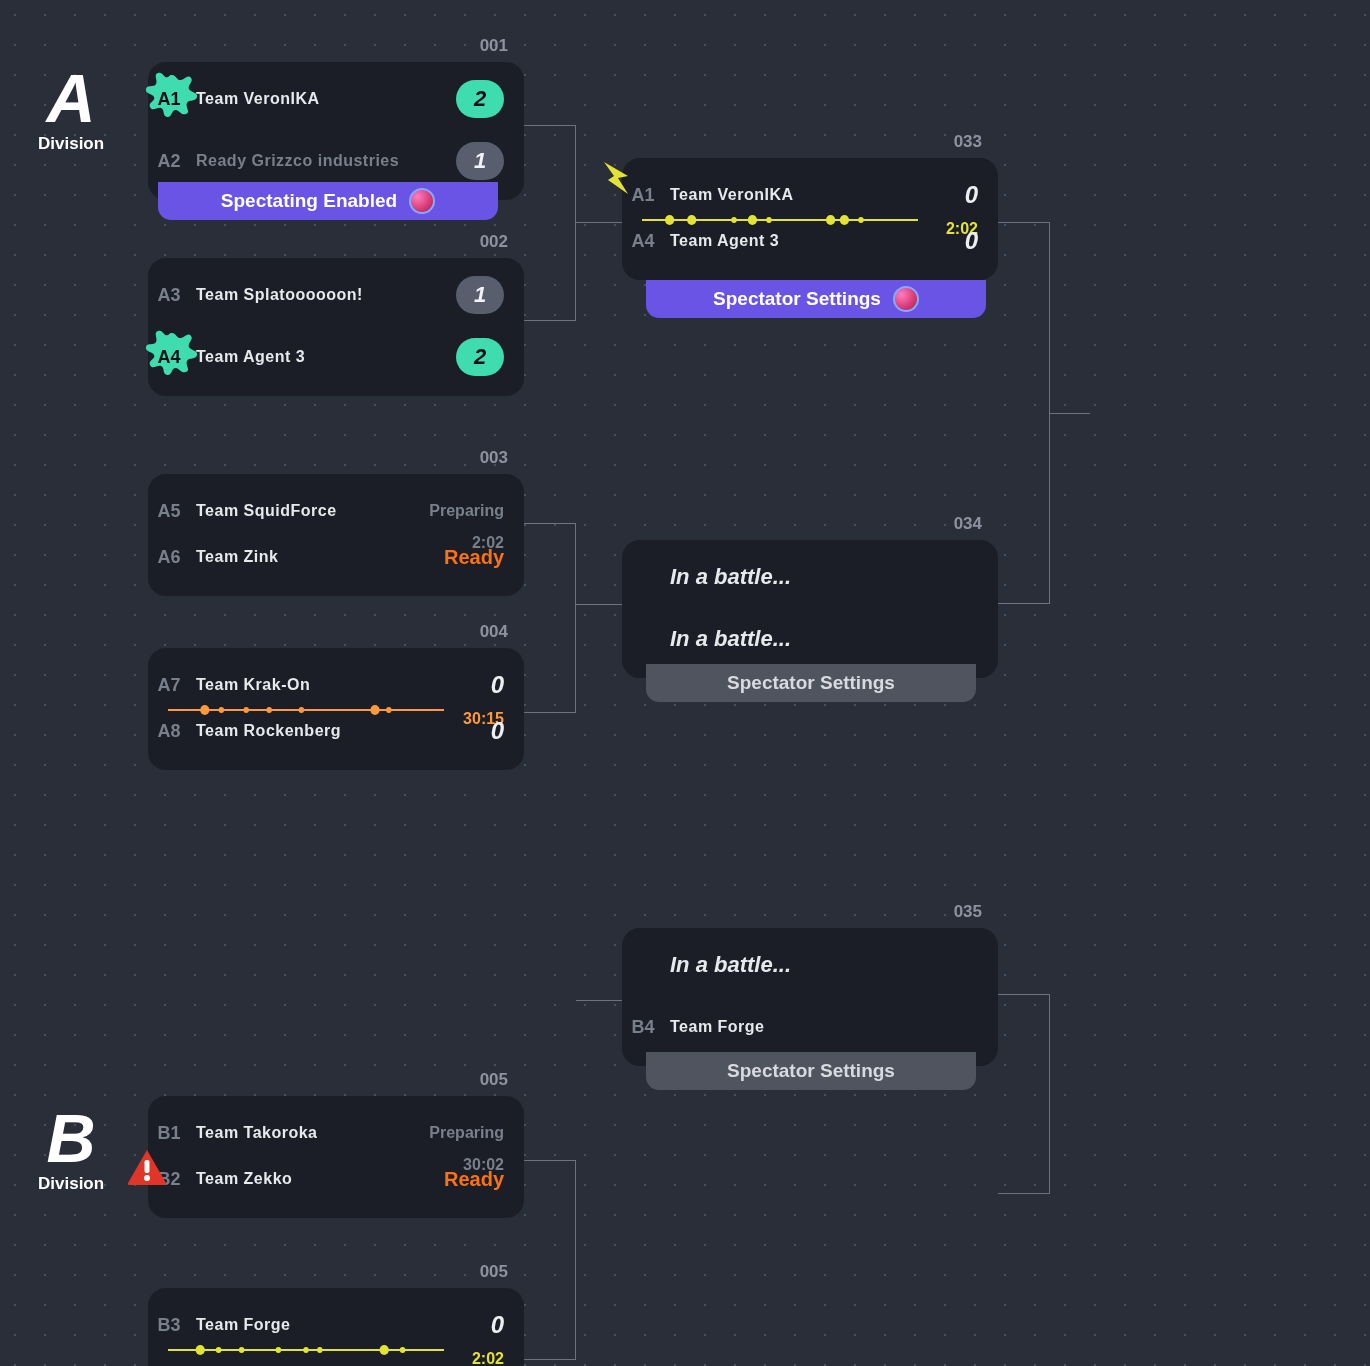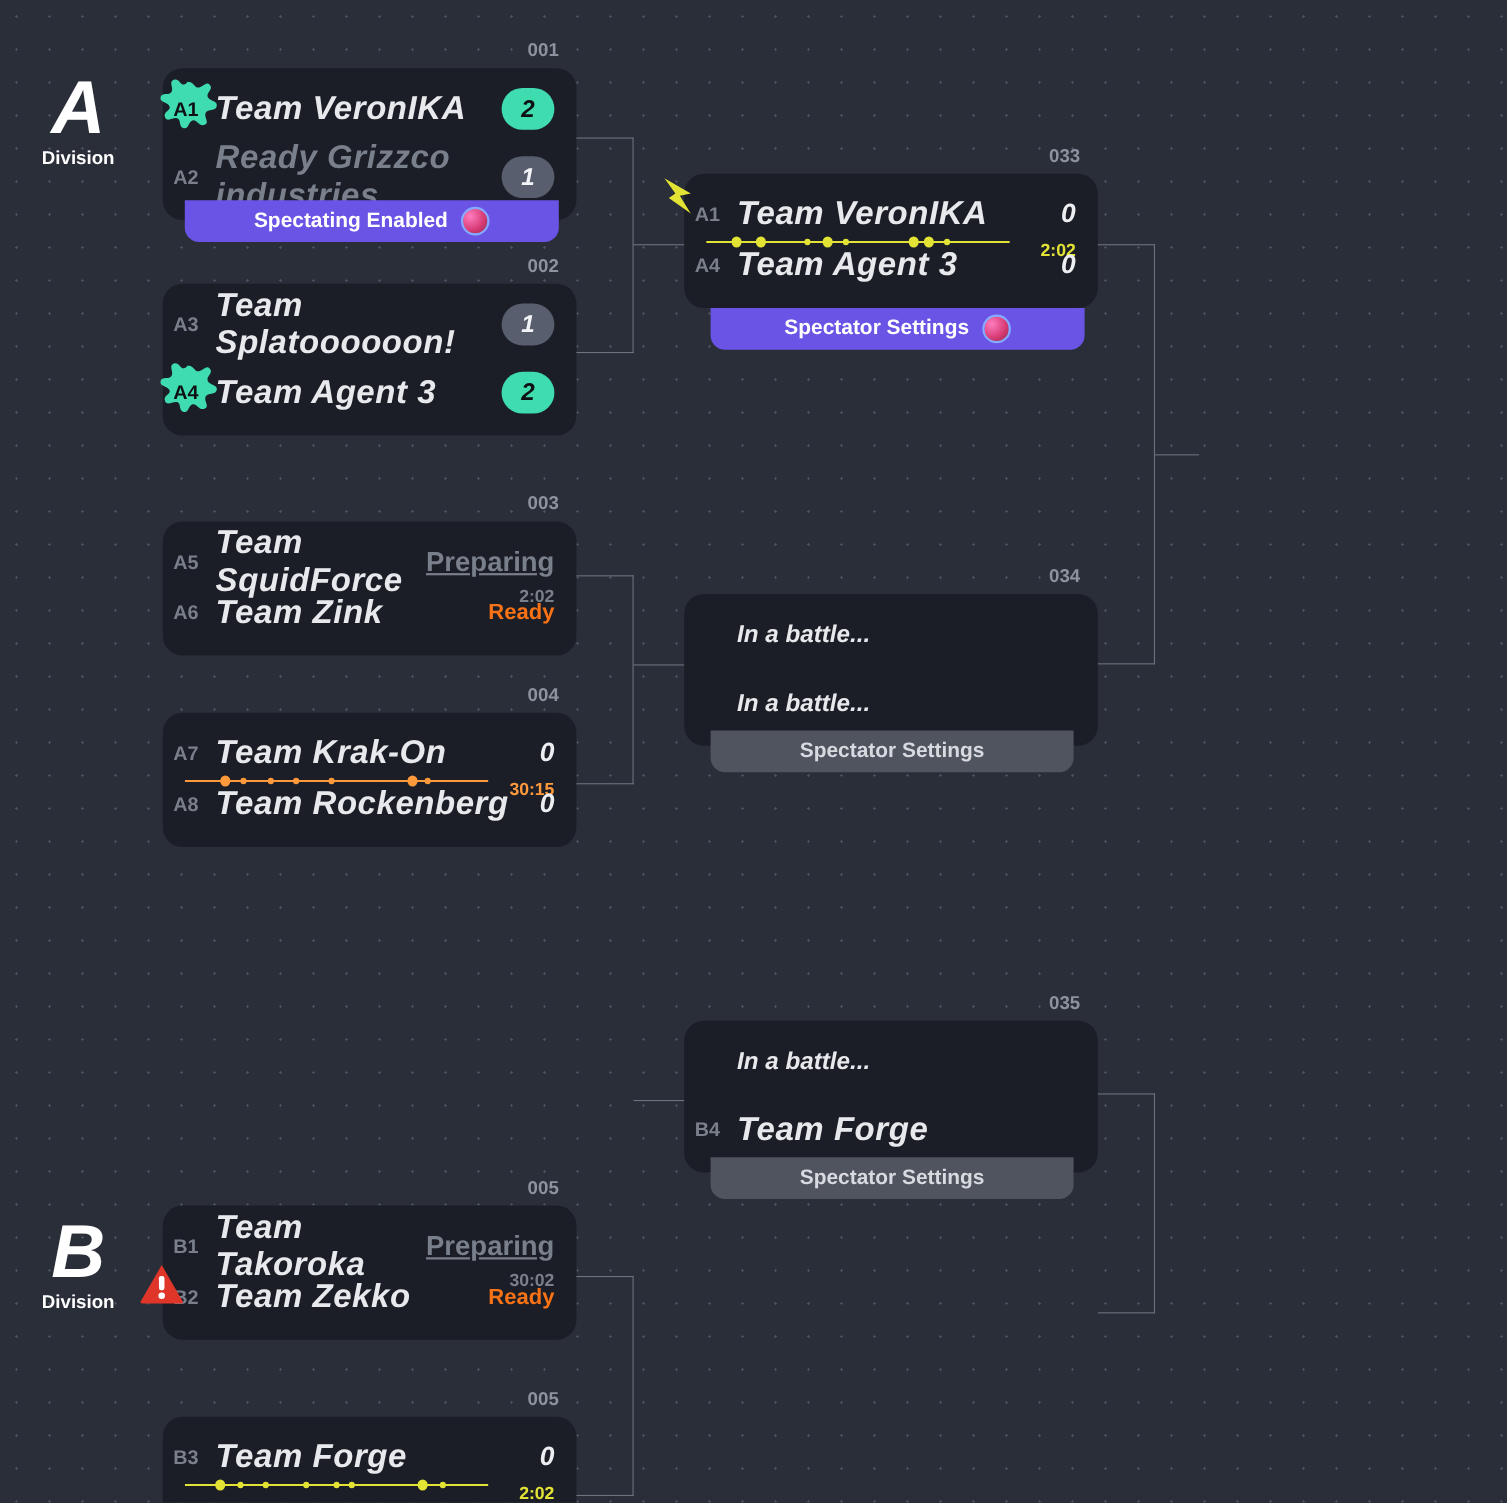--- a/index.html
+++ b/index.html
@@ -61,22 +61,21 @@
     font-weight: 800;
     font-size: 18px;
     width: 26px;
     text-align: center;
     z-index: 2;
     position: relative;
   }
   .team-name {
     color: #e8e9ec;
     font-weight: 800;
-    font-size: 30px;
-    font-style: italic;
+    font-size: 16px;
     flex: 1;
     letter-spacing: .5px;
   }
   .team-name.loser { color: #7a7f8c; }
   .score-badge {
     min-width: 48px;
     height: 38px;
     border-radius: 19px;
     display: flex;
     align-items: center;
@@ -92,22 +91,21 @@
     color: #eceef2;
     font-weight: 900;
     font-size: 24px;
     min-width: 24px;
     text-align: right;
     font-style: italic;
   }
   .status-text {
     color: #7a7f8c;
     font-weight: 800;
-    font-size: 25px;
-    text-decoration: underline;
+    font-size: 16px;
   }
   .status-ready { color: #f97316; font-weight: 800; font-size: 20px; }
   .sub-time {
     position: absolute;
     right: 20px;
     top: 60px;
     color: #7a7f8c;
     font-size: 16px;
     font-weight: 700;
   }
@@ -214,21 +212,21 @@
     <span class="seed" style="color:#0e1016">A1</span>
     <span class="team-name">Team VeronIKA</span>
     <span class="score-badge">2</span>
   </div>
   <div class="team-row">
     <span class="seed">A2</span>
     <span class="team-name loser">Ready Grizzco industries</span>
     <span class="score-badge loser-badge">1</span>
   </div>
 </div>
-<div class="spec-bar spec-purple" style="left:168px; top:182px; width:340px;">
+<div class="spec-bar spec-purple" style="left:158px; top:182px; width:340px;">
   <span>Spectating Enabled</span>
   <span class="spec-avatar"></span>
 </div>
 
 <div class="match" style="left:148px; top:258px;">
   <div class="match-num">002</div>
   <div class="team-row">
     <span class="seed">A3</span>
     <span class="team-name">Team Splatoooooon!</span>
     <span class="score-badge loser-badge">1</span>

